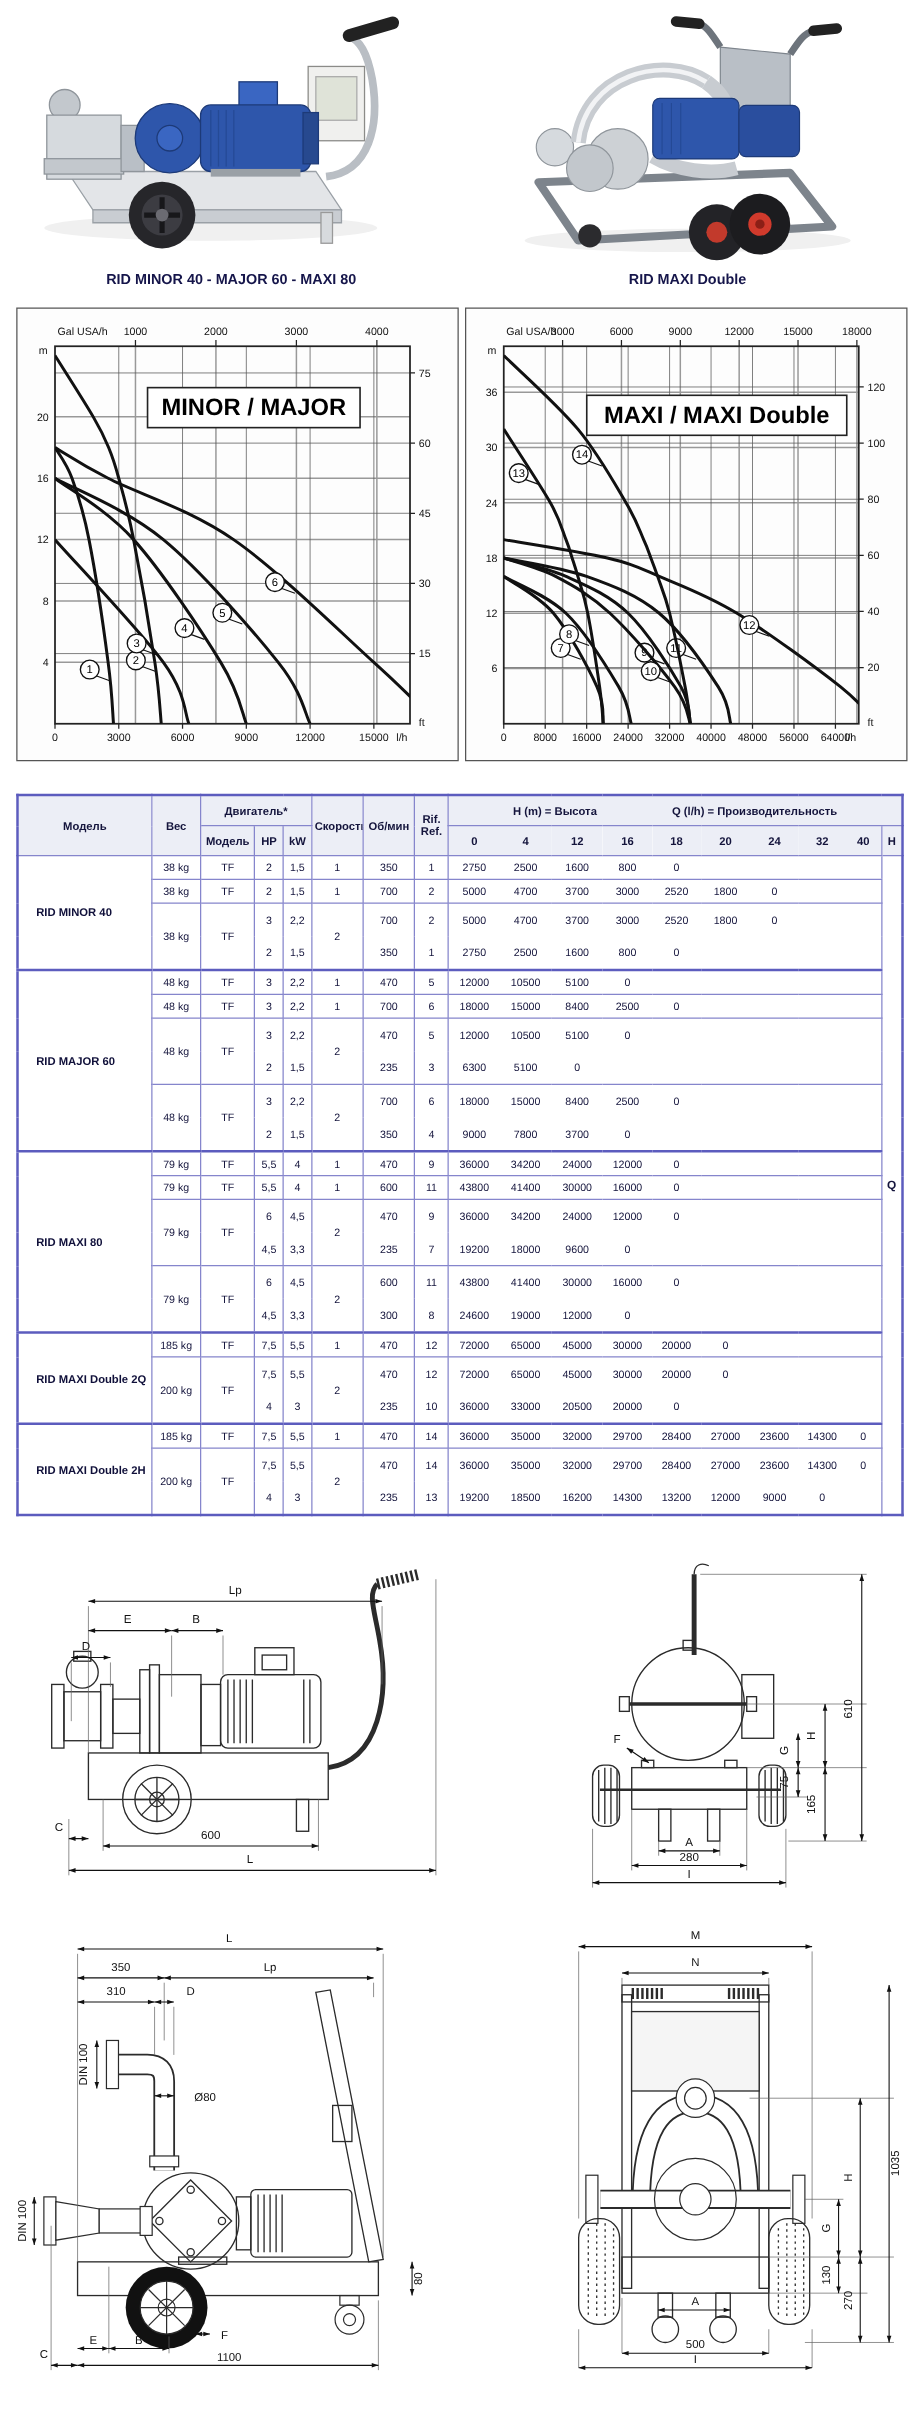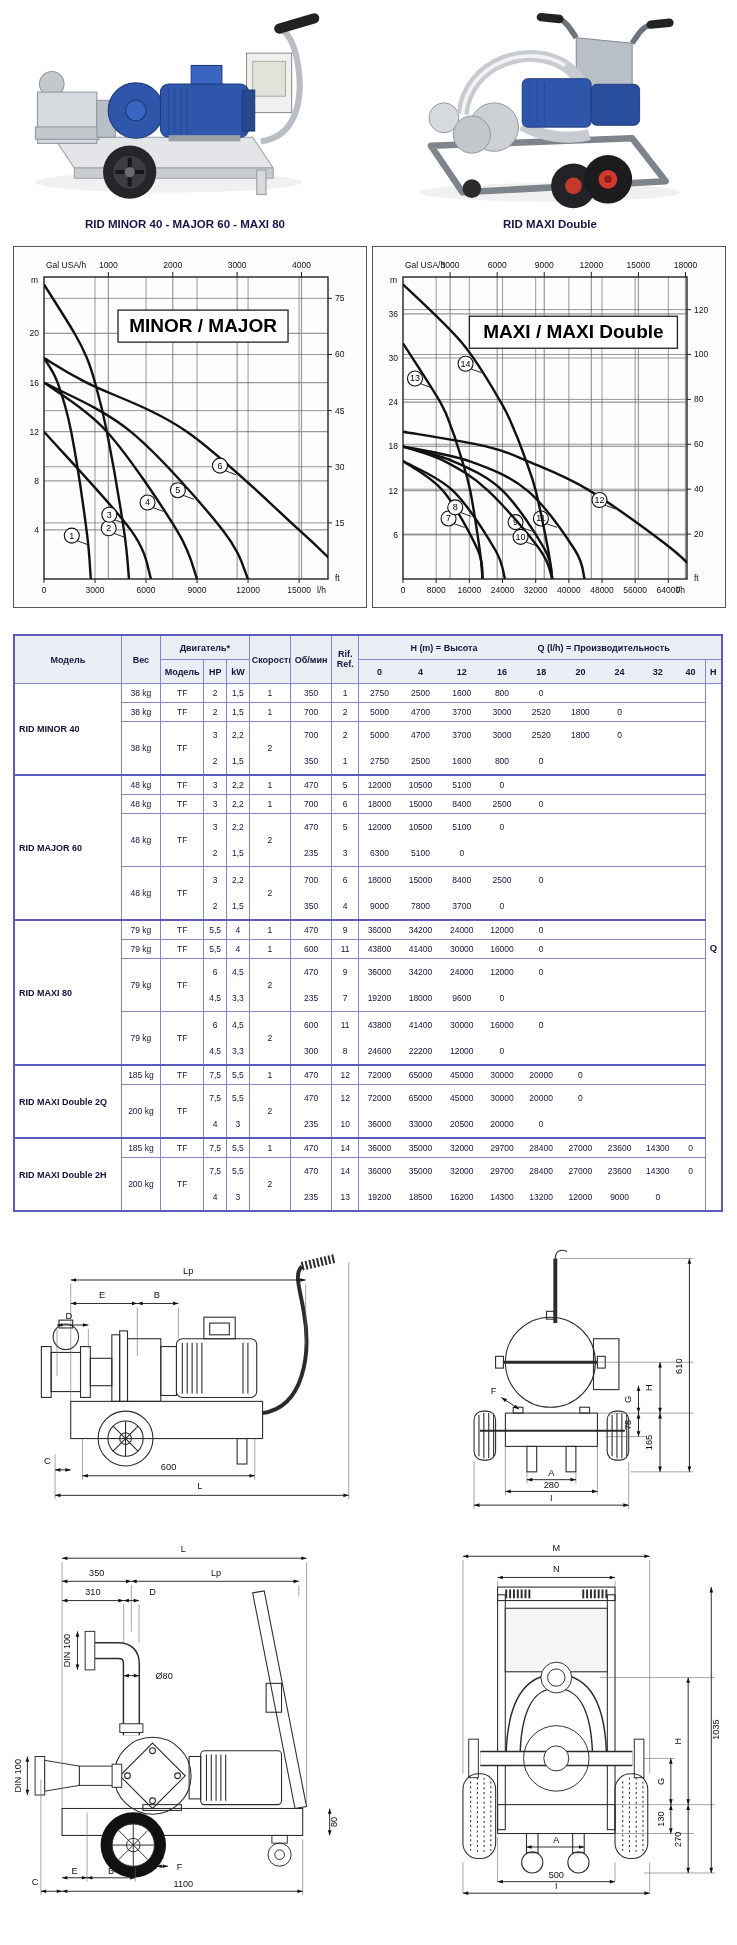--- a/index.html
+++ b/index.html
@@ -23,21 +23,21 @@
   
   .specwrap{padding:26px 12px 0 13px;}
   table.spec{border-collapse:collapse;width:710px;table-layout:fixed;border:2px solid #5c5cbe;}
   .spec th,.spec td{border:1px solid #8585cc;text-align:center;vertical-align:middle;
       font-size:8.5px;color:#14143c;padding:1px 2px;overflow:hidden;}
   .spec thead th{background:#eceef6;font-weight:bold;font-size:9px;height:21px;}
   .spec thead .banner span{padding:0 30px;text-align:right;}
   .spec .pre{white-space:pre-line;line-height:1.05;text-align:center;}
   .spec td{height:16px;}
   .spec tr.t td{height:24px;}
-  .spec td.mod{text-align:left;font-weight:bold;font-size:9px;padding-left:4px;color:#10103a;}
+  .spec td.mod{text-align:left;font-weight:bold;font-size:9px;padding-left:14px;color:#10103a;}
   .spec td.q,.spec th.q{border-left:0;border-right:0;}
   .spec tr.g td{border-top:2px solid #5c5cbe;}
   .spec tr.nb td{border-bottom:0;}
   .spec tr.sub td{border-top:0;}
   .spec td.qcol{font-weight:bold;font-size:9.5px;}
   .footnote{font-size:8.5px;color:#222;padding:5px 0 0 16px;}
 
   
   .drawrow{display:flex;justify-content:space-between;padding:14px 10px 0 12px;gap:20px;}
   .mech{stroke:#2b2b2b;stroke-width:1.1;fill:none;}
@@ -666,21 +666,21 @@
           <td class="q"></td>
           <td class="q"></td>
           <td class="q"></td>
         </tr>
         <tr class="t sub">
           <td>4,5</td>
           <td>3,3</td>
           <td>300</td>
           <td>8</td>
           <td class="q">24600</td>
-          <td class="q">22200</td>
+          <td class="q">19000</td>
           <td class="q">12000</td>
           <td class="q">0</td>
           <td class="q"></td>
           <td class="q"></td>
           <td class="q"></td>
           <td class="q"></td>
           <td class="q"></td>
         </tr>
         <tr class="g">
           <td rowspan="3" class="mod">RID MAXI Double 2Q</td>

